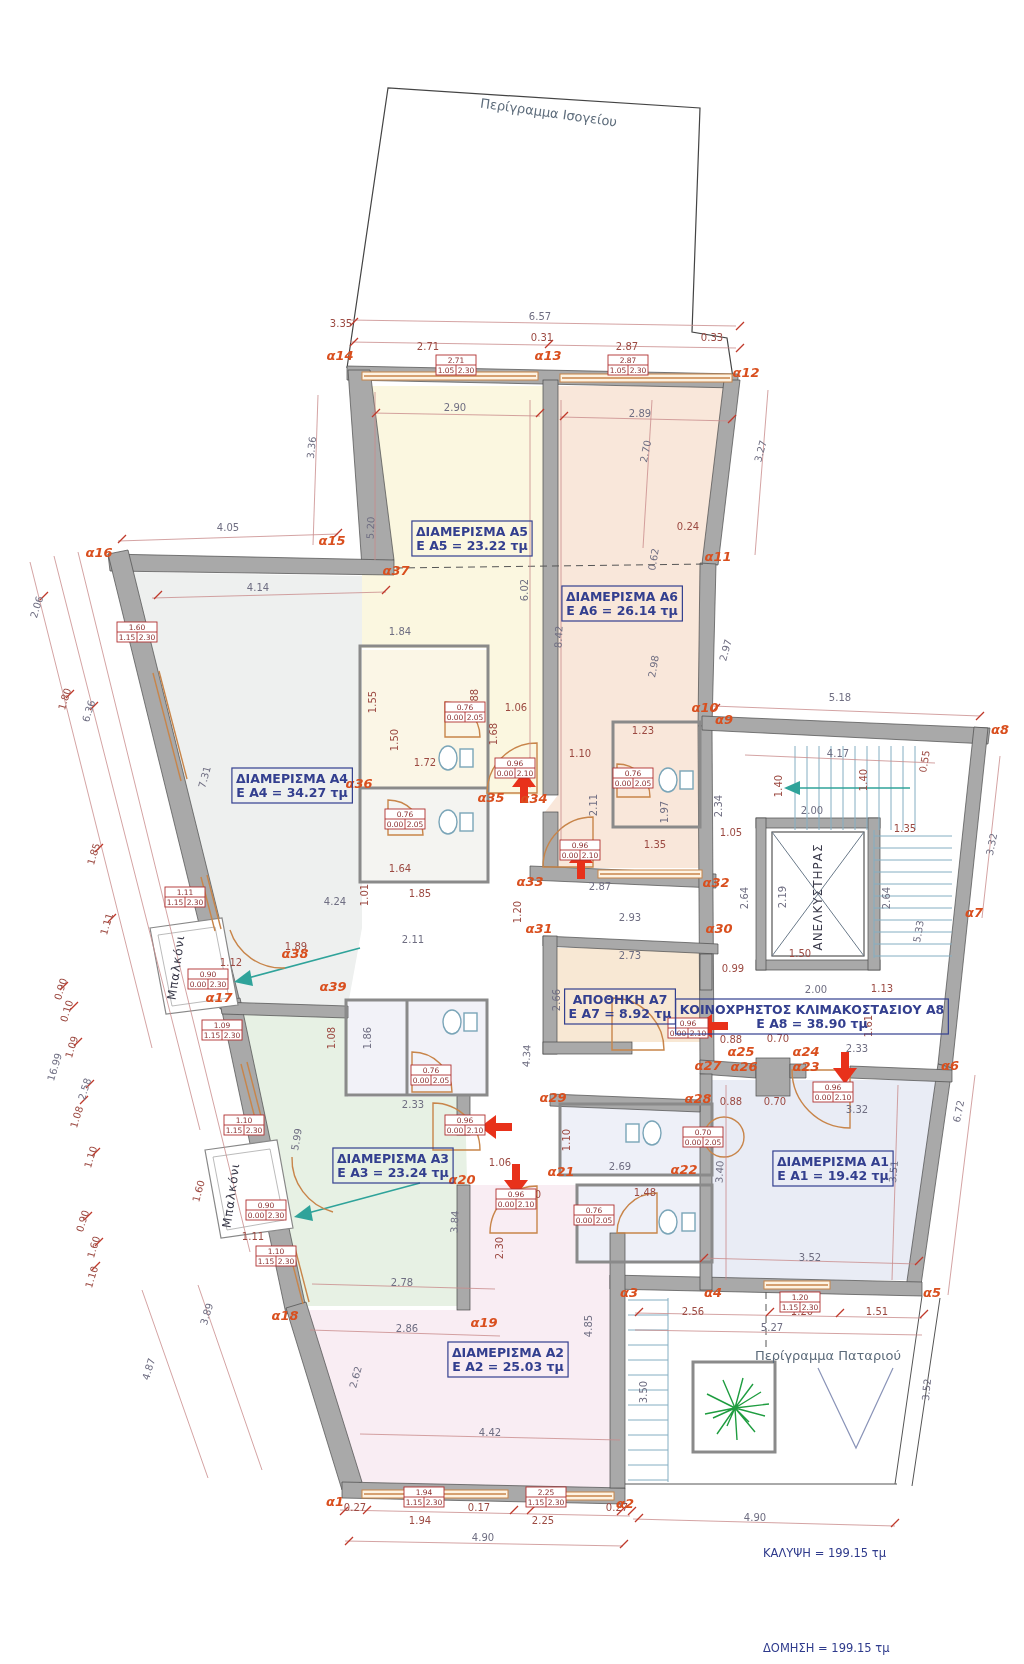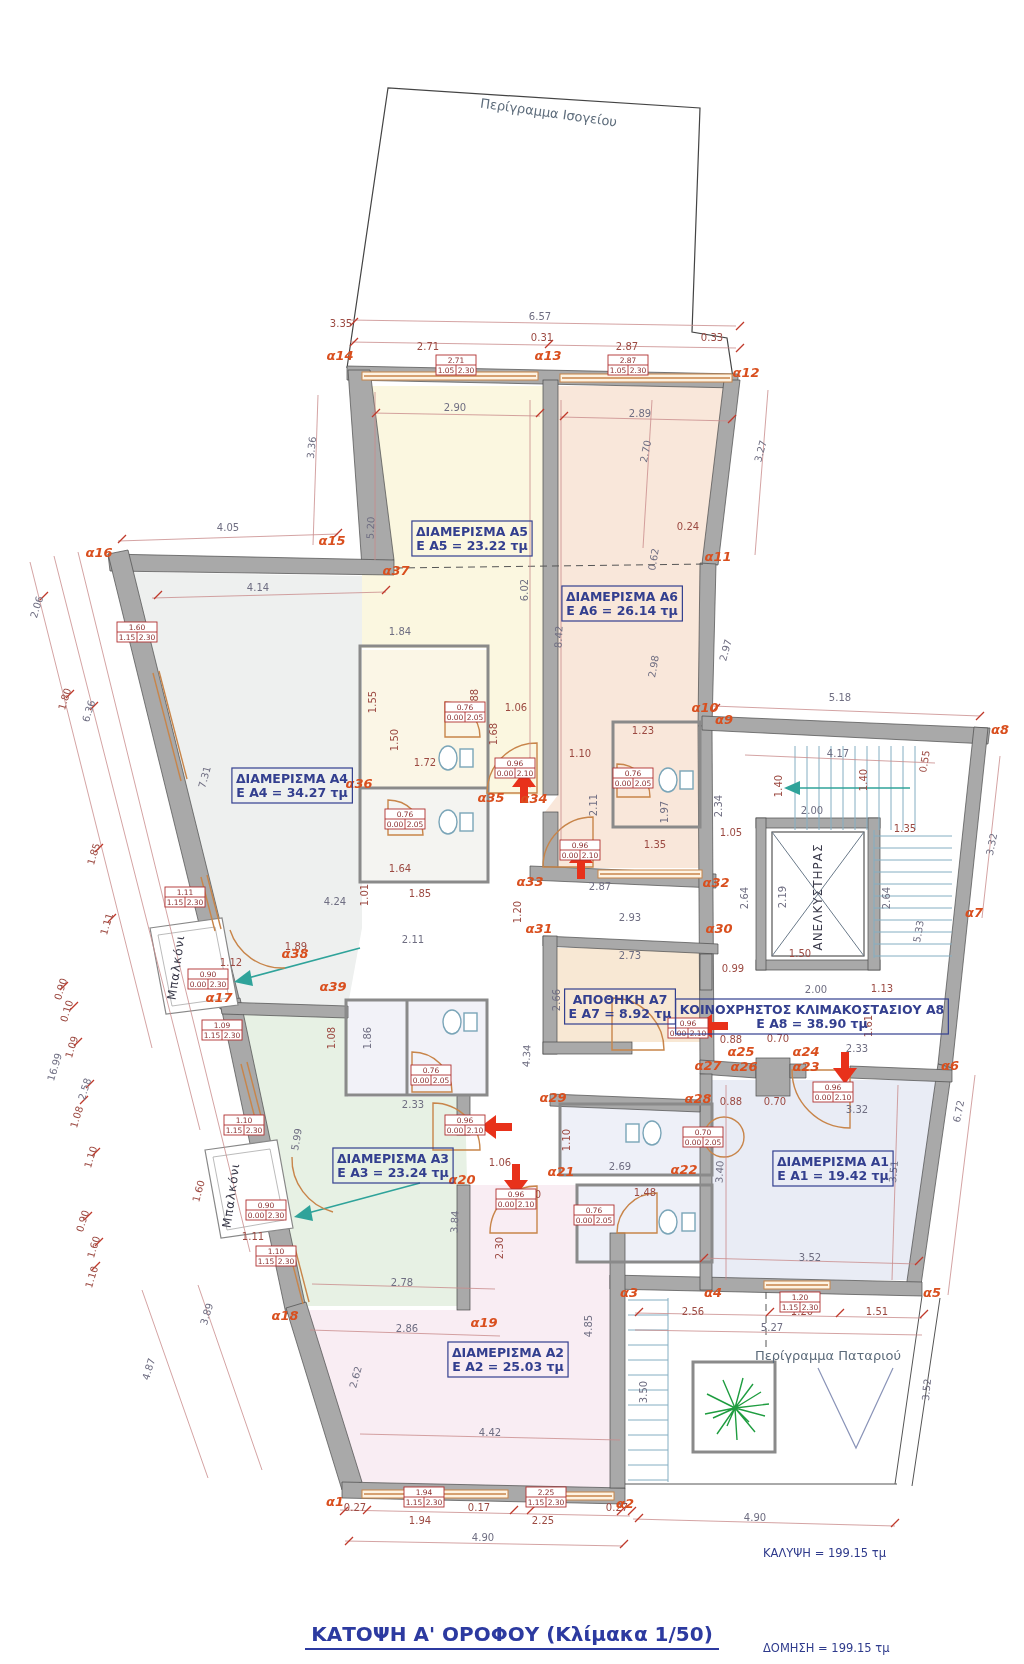--- a/index.html
+++ b/index.html
@@ -649,14 +649,13 @@
       </g>
   <g id="L-vlab">
         <text x="822" y="897" text-anchor="middle" class="vlab" transform="rotate(-90 822 897)">ΑΝΕΛΚΥΣΤΗΡΑΣ</text>
         <text x="180" y="968" text-anchor="middle" class="vlab" transform="rotate(-82 180 968)">Μπαλκόνι</text>
         <text x="235" y="1196" text-anchor="middle" class="vlab" transform="rotate(-82 235 1196)">Μπαλκόνι</text>
       </g>
 </svg>
 
 <div class="cover" style="left:763px;top:1546px;text-align:right;">ΚΑΛΥΨΗ = 199.15 τμ</div>
 <div class="cover" style="left:763px;top:1641px;">ΔΟΜΗΣΗ = 199.15 τμ</div>
-<div id="title"><span>ΚΑΤΟΨΗ  Α' ΟΡΟΦΟΥ (Κλίμακα 1/50)</span></div>
 </div>
 
 </body></html>

